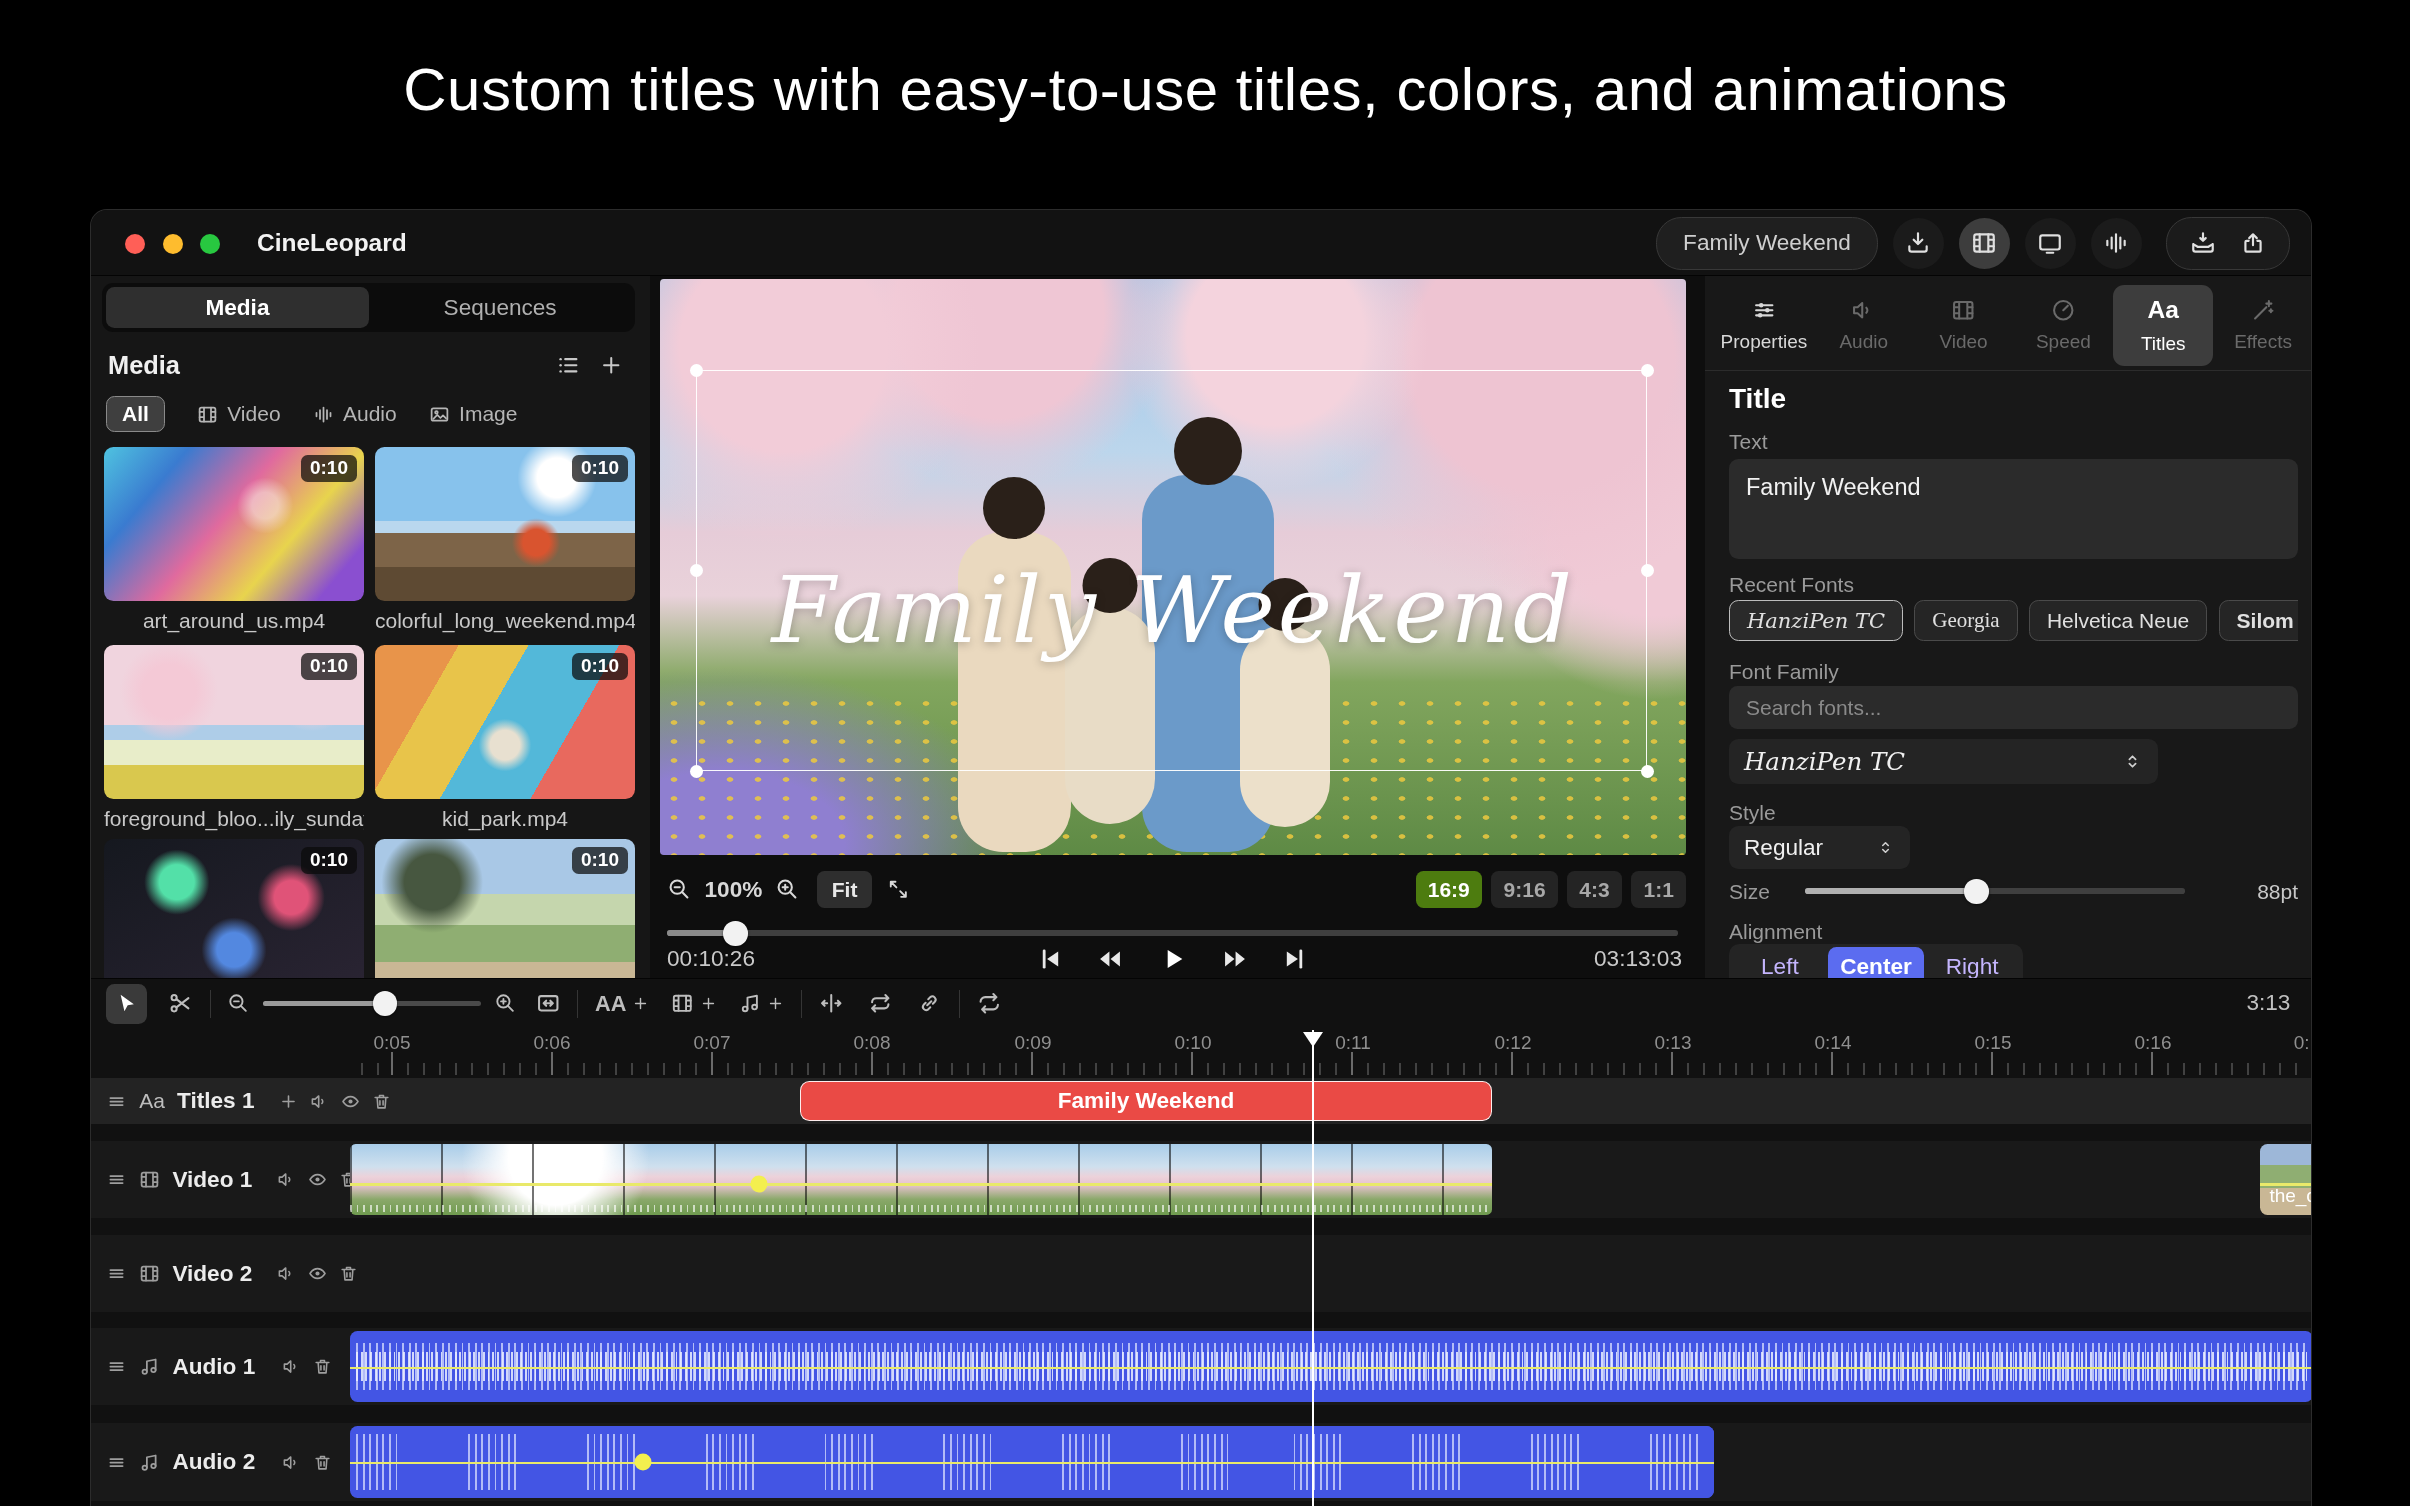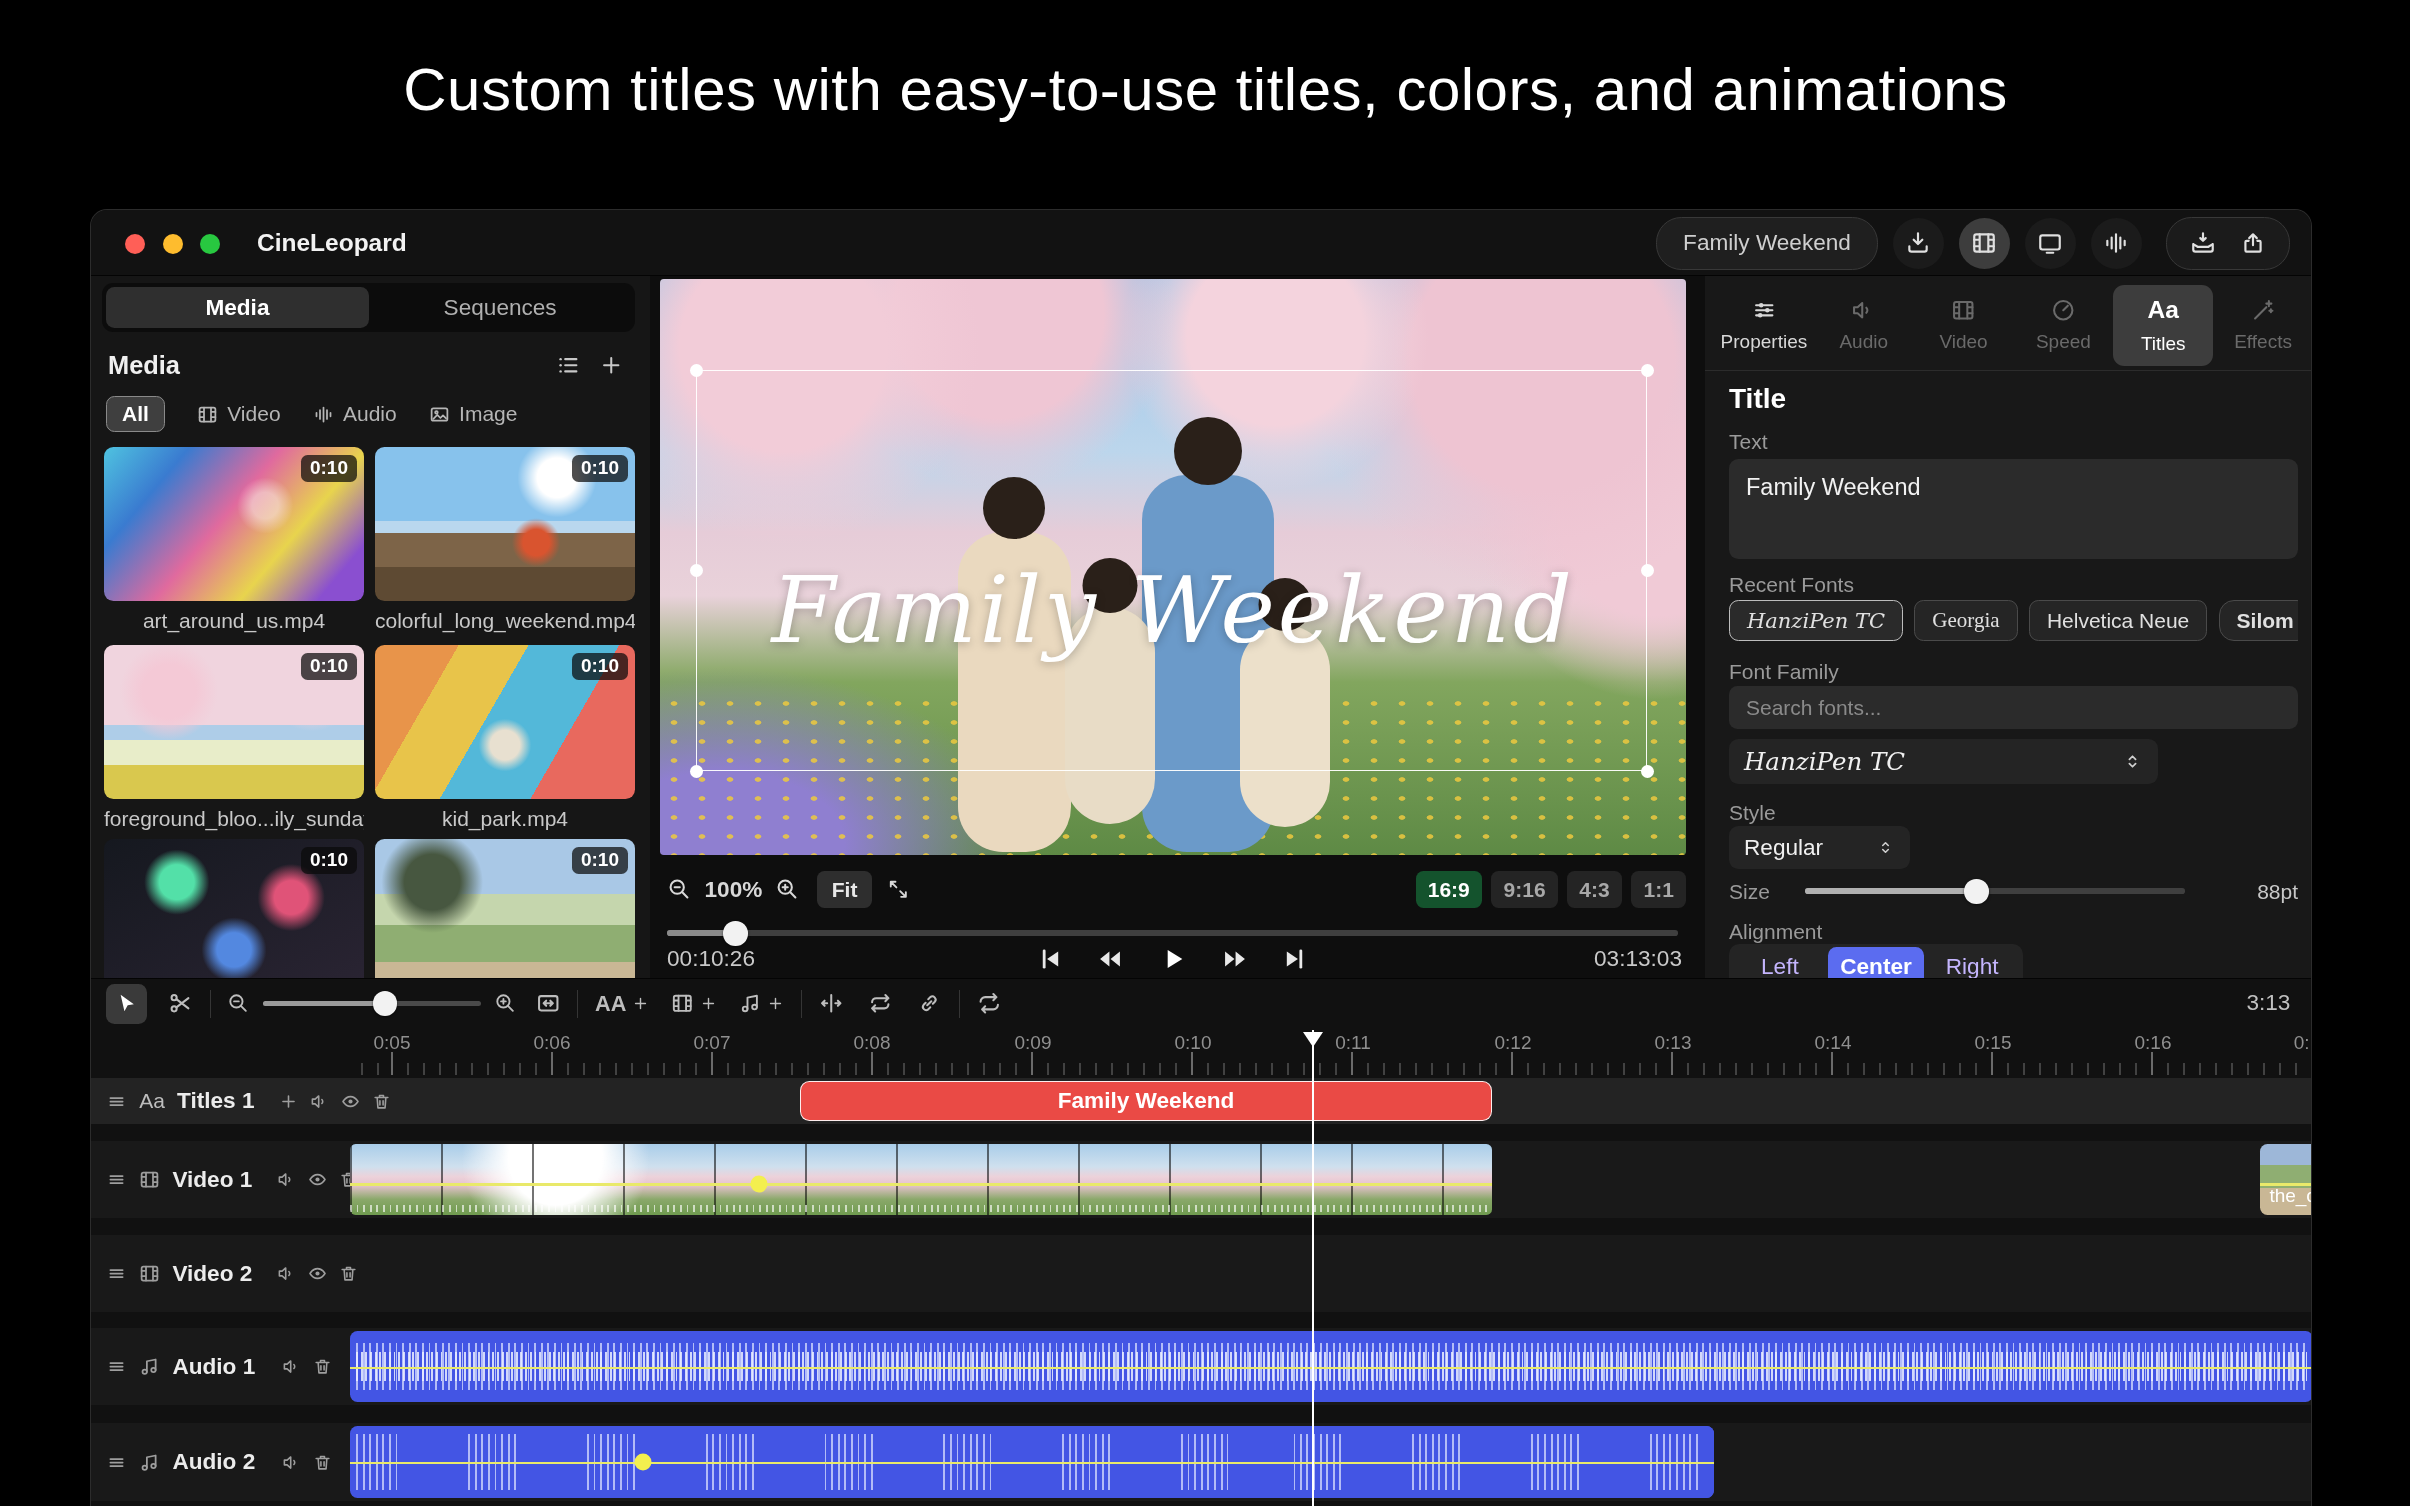--- a/index.html
+++ b/index.html
@@ -63,21 +63,21 @@
   .person{position:absolute;border-radius:45px;filter:blur(0.4px);}
   .head{position:absolute;left:50%;transform:translateX(-50%);border-radius:50%;background:#2a2019;}
   .ovl-title{position:absolute;left:0;width:100%;top:278px;text-align:center;color:#fff;
     font-family:"DejaVu Serif",serif;font-style:italic;font-size:92px;letter-spacing:2.8px;
     text-shadow:0 1.9px 9.4px rgba(0,0,0,.25);white-space:nowrap;}
   .selbox{position:absolute;left:36px;top:91px;width:949px;height:399px;border:1.9px solid rgba(255,255,255,.95);}
   .hdl{position:absolute;width:13px;height:13px;border-radius:50%;background:#fff;}
   .pv-controls{position:absolute;left:576px;top:659px;width:1019px;height:41px;display:flex;align-items:center;color:#d8d8d8;}
   .fitbtn{background:#2e2e2e;border-radius:7.5px;color:#e8e8e8;font-size:21px;font-weight:600;padding:6.6px 15px;}
   .asp{background:#242424;border-radius:7.5px;color:#a8a8a8;font-size:21px;padding:6.6px 12.2px;font-weight:600;}
-  .asp.on{background:#14532d;color:#fff;}
+  .asp.on{background:#4d7c0f;color:#fff;}
   .scrub{position:absolute;left:576px;top:711px;width:1011px;height:24.5px;}
   .track6{position:absolute;top:9.4px;left:0;right:0;height:5.6px;border-radius:2.8px;background:#3f3f3f;}
   .fill6{position:absolute;top:9.4px;left:0;height:5.6px;border-radius:2.8px;background:#8a8a8a;}
   .knob{position:absolute;top:0;width:24.5px;height:24.5px;border-radius:50%;background:#f2f2f2;box-shadow:0 0.9px 2.8px rgba(0,0,0,.6);}
   .pv-time{position:absolute;top:736px;color:#c9c9c9;font-size:22.6px;}
   .transport{position:absolute;left:945px;top:733px;width:273px;display:flex;align-items:center;justify-content:space-between;color:#e8e8e8;}
   
   .instabs{position:absolute;left:1623px;top:75px;width:599px;height:81px;display:flex;}
   .instab{width:100px;display:flex;flex-direction:column;align-items:center;justify-content:center;gap:8.5px;
     color:#6a6a6a;font-size:19px;border-radius:11.3px;}
@@ -88,21 +88,21 @@
   .flab{position:absolute;left:1638px;color:#9a9a9a;font-size:21px;}
   .txtarea{position:absolute;left:1638px;top:249px;width:569px;height:100px;background:#2b2b2b;border:none;
     border-radius:9.4px;color:#f2f2f2;font-size:23.5px;padding:15px 17px;box-sizing:border-box;resize:none;
     font-family:"Liberation Sans",sans-serif;outline:none;}
   .chips{position:absolute;left:1638px;top:390px;width:569px;height:45px;display:flex;gap:11.3px;overflow:hidden;}
   .fchip{height:41px;border-radius:9.4px;background:#252525;border:0.9px solid #4a4a4a;color:#e0e0e0;
     display:flex;align-items:center;padding:0 17px;font-size:21px;white-space:nowrap;flex:none;box-sizing:border-box;}
   .fchip.on{border:1.4px solid #bdbdbd;background:#2a2a2a;}
   .fh{font-family:"DejaVu Serif",serif;font-style:italic;}
   .fg{font-family:"Liberation Serif",serif;}
-  .fb{font-weight:800;border-radius:15px;}
+  .fb{font-weight:800;}
   .searchbox{position:absolute;left:1638px;top:476px;width:569px;height:43px;background:#2b2b2b;border:none;border-radius:8.5px;
     color:#84cc16;font-size:21px;padding:16px 17px;box-sizing:border-box;font-family:"Liberation Sans",sans-serif;outline:none;}
   .searchbox::placeholder{color:#8a8a8a;}
   .ddl{position:absolute;background:#242424;border-radius:9.4px;color:#f0f0f0;display:flex;align-items:center;
     justify-content:space-between;padding:0 15px;box-sizing:border-box;}
   .alignseg{position:absolute;left:1638px;top:734px;width:294px;height:45px;background:#242424;border-radius:10.4px;
     display:flex;align-items:center;padding:2.8px;box-sizing:border-box;}
   .alignseg>div{flex:1;height:40px;border-radius:8.5px;display:flex;align-items:center;justify-content:center;
     color:#c4b5fd;font-size:22.6px;}
   .alignseg .on{background:#5b6cf0;color:#fff;font-weight:600;}

